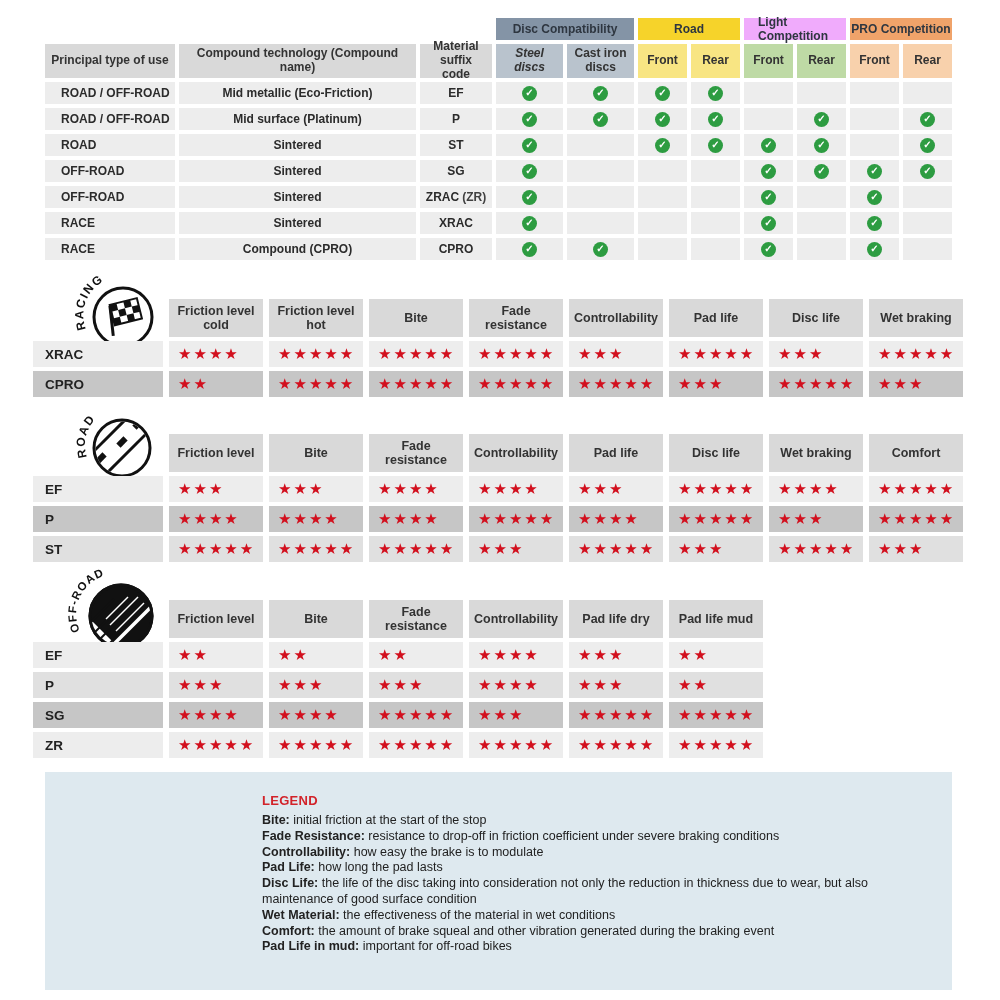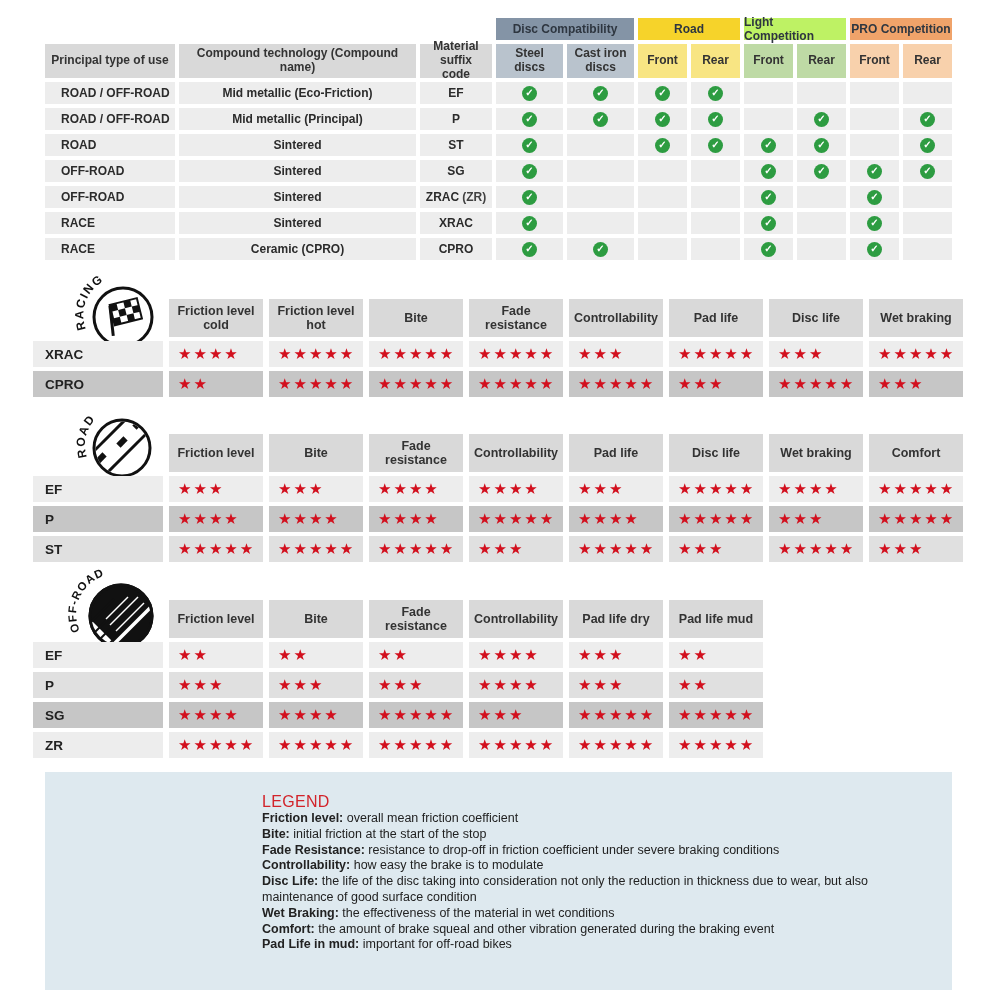--- a/index.html
+++ b/index.html
@@ -32,39 +32,39 @@
   .light{background:#ededed;}
   .mid{background:#e0e0e0;}
   .dark{background:#c6c6c6;}
   .stars{font-family:"DejaVu Sans",sans-serif;color:#d2101e;font-size:15px;letter-spacing:2px;line-height:1;}
   
   .badge{position:absolute;}
   .badge text{font-family:"Liberation Sans",sans-serif;fill:#111;}
   
   .legend{position:absolute;left:45px;top:772px;width:907px;height:218px;background:#dee9ef;box-sizing:border-box;
           padding:21px 24px 0 217px;}
-  .ltitle{color:#d2232a;font-size:16px;font-weight:400;letter-spacing:.3px;}
+  .ltitle{color:#d2232a;font-size:13px;font-weight:700;letter-spacing:.3px;margin-bottom:5px;}
   .lline{font-size:12.5px;line-height:15.8px;color:#222;max-width:690px;}
   .lline b{font-weight:700;}
 </style>
 </head>
 <body>
 
 <div class="page">
 
   <div id="compat" class="compat">
       <div class="ghost"></div>
       <div class="grp" style="background: rgb(132, 148, 166);">Disc Compatibility</div>
       <div class="grp" style="background: rgb(246, 211, 42);">Road</div>
-      <div class="grp" style="background: #bef264;">Light Competition</div>
+      <div class="grp" style="background: #f0abfc; padding-left: 14px;">Light Competition</div>
       <div class="grp" style="background: rgb(240, 163, 106);">PRO Competition</div>
       <div class="hdr">Principal type of use</div>
       <div class="hdr">Compound technology (Compound name)</div>
       <div class="hdr">Material suffix code</div>
-      <div class="hdr" style="background: rgb(185, 195, 205);">Steel discs</div>
+      <div class="hdr" style="background: rgb(185, 195, 205); font-style: italic;">Steel discs</div>
       <div class="hdr" style="background: rgb(185, 195, 205); text-align: center;">Cast iron discs</div>
       <div class="hdr" style="background: rgb(248, 229, 131);">Front</div>
       <div class="hdr" style="background: rgb(248, 229, 131);">Rear</div>
       <div class="hdr" style="background: rgb(190, 218, 165);">Front</div>
       <div class="hdr" style="background: rgb(190, 218, 165);">Rear</div>
       <div class="hdr" style="background: rgb(248, 209, 172);">Front</div>
       <div class="hdr" style="background: rgb(248, 209, 172);">Rear</div>
       <div class="cell use">ROAD / OFF-ROAD</div>
       <div class="cell">Mid metallic (Eco-Friction)</div>
       <div class="cell">EF</div>
@@ -78,21 +78,21 @@
         <span class="check">✓</span>
       </div>
       <div class="cell">
         <span class="check">✓</span>
       </div>
       <div class="cell"></div>
       <div class="cell"></div>
       <div class="cell"></div>
       <div class="cell"></div>
       <div class="cell use">ROAD / OFF-ROAD</div>
-      <div class="cell">Mid metallic (Principal)</div>
+      <div class="cell">Mid surface (Platinum)</div>
       <div class="cell">P</div>
       <div class="cell">
         <span class="check">✓</span>
       </div>
       <div class="cell">
         <span class="check">✓</span>
       </div>
       <div class="cell">
         <span class="check">✓</span>
       </div>
@@ -179,21 +179,21 @@
       <div class="cell"></div>
       <div class="cell">
         <span class="check">✓</span>
       </div>
       <div class="cell"></div>
       <div class="cell">
         <span class="check">✓</span>
       </div>
       <div class="cell"></div>
       <div class="cell use">RACE</div>
-      <div class="cell">Ceramic (CPRO)</div>
+      <div class="cell">Compound (CPRO)</div>
       <div class="cell">CPRO</div>
       <div class="cell">
         <span class="check">✓</span>
       </div>
       <div class="cell">
         <span class="check">✓</span>
       </div>
       <div class="cell"></div>
       <div class="cell"></div>
       <div class="cell">
@@ -507,24 +507,24 @@
         <span class="stars">★★★★★</span>
       </div>
       <div class="rcell light">
         <span class="stars">★★★★★</span>
       </div>
     </div>
 
   <div class="legend">
     <div class="ltitle">LEGEND</div>
     <div id="legend-items">
-        <div class="lline"><b>Friction level:</b> overall mean friction coefficient</div>
         <div class="lline"><b>Bite:</b> initial friction at the start of the stop</div>
         <div class="lline"><b>Fade Resistance:</b> resistance to drop-off in friction coefficient under severe braking conditions</div>
         <div class="lline"><b>Controllability:</b> how easy the brake is to modulate</div>
+        <div class="lline"><b>Pad Life:</b> how long the pad lasts</div>
         <div class="lline"><b>Disc Life:</b> the life of the disc taking into consideration not only the reduction in thickness due to wear, but also maintenance of good surface condition</div>
-        <div class="lline"><b>Wet Braking:</b> the effectiveness of the material in wet conditions</div>
+        <div class="lline"><b>Wet Material:</b> the effectiveness of the material in wet conditions</div>
         <div class="lline"><b>Comfort:</b> the amount of brake squeal and other vibration generated during the braking event</div>
         <div class="lline"><b>Pad Life in mud:</b> important for off-road bikes</div>
       </div>
   </div>
 
 </div>
 
 </body></html>

